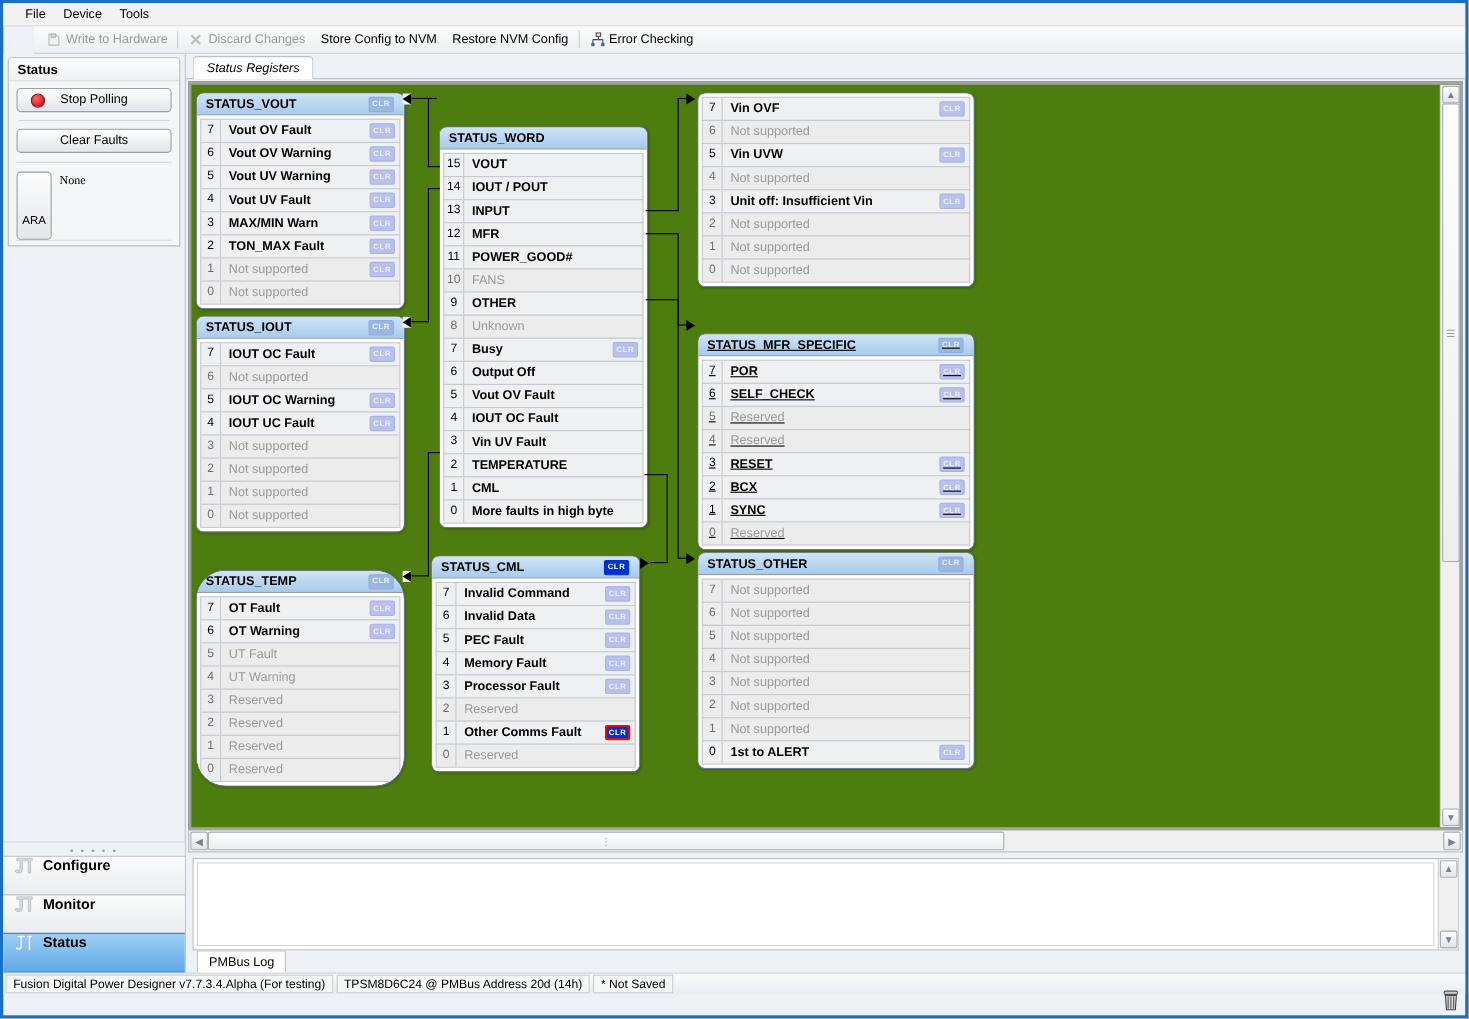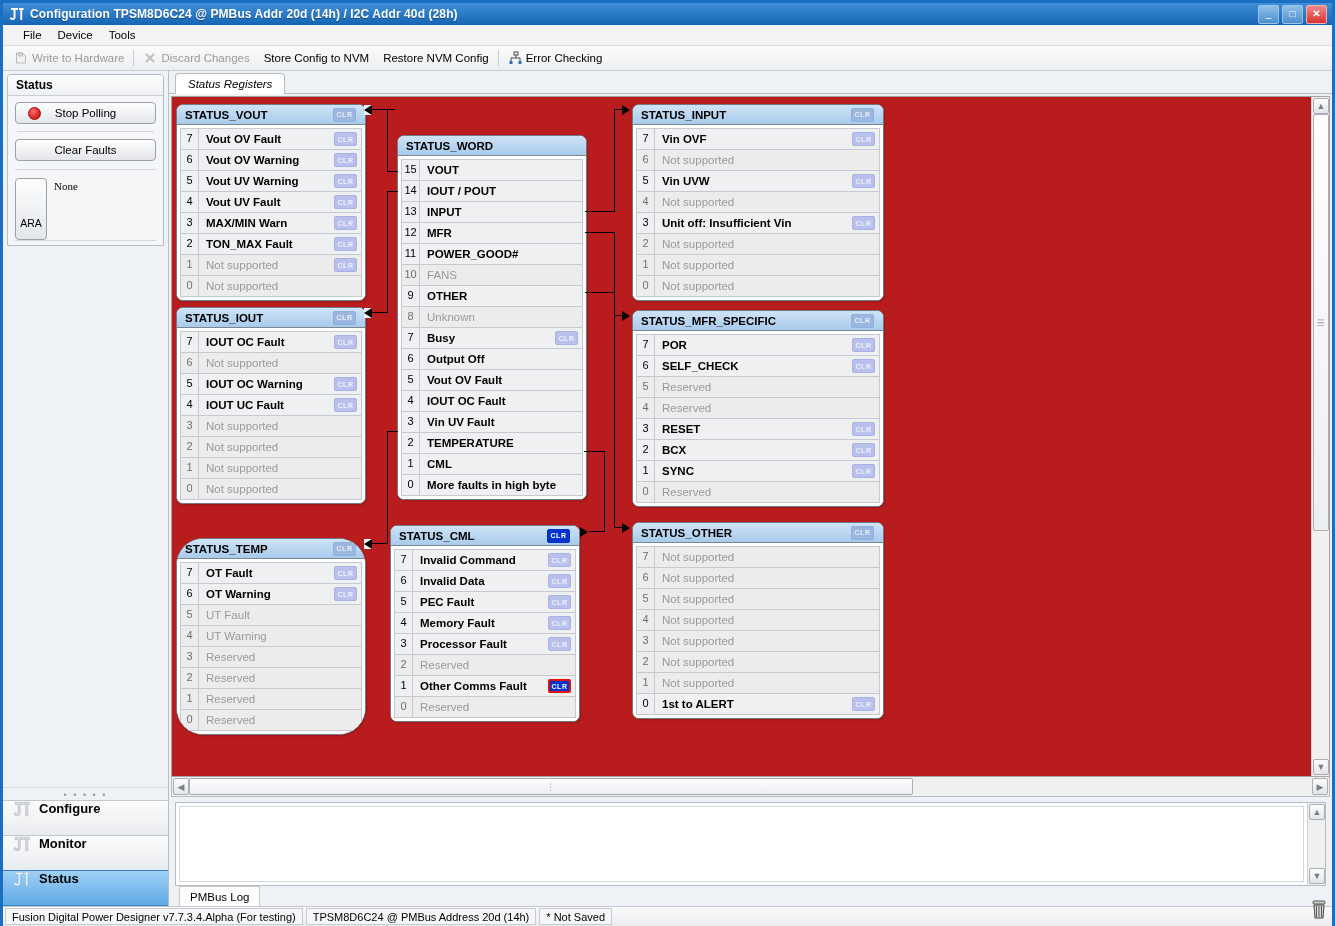--- a/index.html
+++ b/index.html
@@ -20,21 +20,21 @@
         background:linear-gradient(#8fc0ea,#4d8fcd);display:flex;align-items:center;
         justify-content:center;color:#fff;font-size:10px;line-height:1;}
   .wbtn.close{background:linear-gradient(#f08a8a,#d83232);border-color:#f2b0b0;font-weight:bold;}
   
   .menubar{height:20px;background:#f3f3f3;border-bottom:1px solid #dcdcdc;
            display:flex;align-items:center;padding-left:20px;gap:16px;}
   .menubar span{font-size:11.5px;}
   
   .toolbar{height:24px;background:linear-gradient(#fbfbfb,#eceff2);
            border-bottom:1px solid #c9ccd1;display:flex;align-items:center;
-           padding-left:4px;gap:0px;}
+           padding-left:4px;gap:0px;margin-left:28px;}
   .tbitem{display:flex;align-items:center;gap:4px;padding:0 7px;height:22px;font-size:11.5px;}
   .tbitem.dis{color:#9a9a9a;}
   .tbsep{width:1px;height:16px;background:#c8ccd0;margin:0 2px;}
   .ticon{width:14px;height:14px;display:inline-block;}
   
   .body{display:flex;height:calc(926px - 6px - 22px - 20px - 24px - 19px);}
   
   .left{width:165px;background:#eef1f5;display:flex;flex-direction:column;
         border-right:1px solid #b9bec4;}
   .leftTop{flex:1;padding:0;}
@@ -63,21 +63,21 @@
            background:linear-gradient(#fbfbfb,#e9ecef);font-weight:bold;font-size:13px;}
   .navitem.sel{background:linear-gradient(#9fd0f5,#5fa9e6);border-color:#3b7fc0;}
   .navicon{width:18px;height:16px;}
   
   .main{flex:1;display:flex;flex-direction:column;background:#eef1f5;min-width:0;}
   .tabstrip{height:22px;display:flex;align-items:flex-end;padding-left:6px;
             border-bottom:1px solid #b7bcc2;background:#eef1f5;font-style:italic;}
   .tab{height:20px;padding:0 12px;display:flex;align-items:center;font-size:11.5px;
        border:1px solid #b7bcc2;border-bottom:none;border-radius:4px 4px 0 0;
        background:#fff;position:relative;top:1px;}
-  .canvaswrap{flex:1;position:relative;background:#b91c1c;border:1px solid #a3a3a3;
+  .canvaswrap{flex:1;position:relative;background:#4d7c0f;border:3px solid #a3a3a3;
               margin:2px 2px 0 2px;overflow:hidden;}
   .canvas{position:absolute;inset:0;}
   .vsb{position:absolute;right:0;top:0;bottom:0;width:17px;background:#f0f0f0;
        border-left:1px solid #cfd3d8;}
   .hsb{height:19px;background:#f0f0f0;margin:0 2px;border:1px solid #b7bcc2;border-top:none;
        position:relative;}
   .sbbtn{position:absolute;background:linear-gradient(#fdfdfd,#e2e5e9);
          border:1px solid #a9aeb4;border-radius:2px;display:flex;align-items:center;
          justify-content:center;color:#7b8087;font-size:9px;}
   .sbthumb{position:absolute;background:linear-gradient(#fdfdfd,#eceff2);
@@ -124,34 +124,20 @@
              border-top:1px solid #c5c9ce;display:flex;align-items:center;padding:0 2px;}
   .sbcell{height:15px;border:1px solid #c8ccd1;background:#f5f6f8;display:flex;
           align-items:center;padding:0 6px;margin-right:3px;font-size:11px;}
   .trash{position:absolute;right:4px;bottom:3px;width:18px;height:20px;}
 </style>
 </head>
 <body>
 
 <div class="app">
 
-  <div class="titlebar">
-    <span class="ti">
-      <svg width="16" height="14" viewBox="0 0 16 14">
-          <path d="M2 1 L9 1 L9 3 L6.5 3 L6.5 10 Q6.5 13 3.5 13 Q1 13 0.6 11 L2.6 10.2 Q2.9 11.2 3.7 11.2 Q4.6 11.2 4.6 10 L4.6 3 L2 3 Z" fill="#fff"></path>
-          <path d="M10 1 L14.5 1 L14.5 3 L13.2 3 L13.2 13 L11.3 13 L11.3 3 L10 3 Z" fill="#fff"></path>
-        </svg>
-    </span>
-    <span class="title-text">Configuration TPSM8D6C24 @ PMBus Addr 20d (14h) / I2C Addr 40d (28h)</span>
-    <div class="wbtns">
-      <div class="wbtn">_</div>
-      <div class="wbtn">□</div>
-      <div class="wbtn close">✕</div>
-    </div>
-  </div>
 
   <div class="menubar">
     <span>File</span>
     <span>Device</span>
     <span>Tools</span>
   </div>
 
   <div class="toolbar">
     <div class="tbitem dis">
       <span class="ticon">
@@ -494,24 +480,20 @@
                   <span class="lbl">Other Comms Fault</span>
                   <span class="clr fault">CLR</span>
                 </div>
                 <div class="row ns">
                   <span class="bit">0</span>
                   <span class="lbl">Reserved</span>
                 </div>
               </div>
             </div>
             <div class="reg" style="left: 460px; top: 7px; width: 250px;">
-              <div class="reghdr">
-                <span style="flex: 1 1 0%;">STATUS_INPUT</span>
-                <span class="clr hdr">CLR</span>
-              </div>
               <div class="regrows">
                 <div class="row">
                   <span class="bit">7</span>
                   <span class="lbl">Vin OVF</span>
                   <span class="clr idle">CLR</span>
                 </div>
                 <div class="row ns">
                   <span class="bit">6</span>
                   <span class="lbl">Not supported</span>
                 </div>
@@ -536,21 +518,21 @@
                 <div class="row ns">
                   <span class="bit">1</span>
                   <span class="lbl">Not supported</span>
                 </div>
                 <div class="row ns">
                   <span class="bit">0</span>
                   <span class="lbl">Not supported</span>
                 </div>
               </div>
             </div>
-            <div class="reg" style="left: 460px; top: 213px; width: 250px;">
+            <div class="reg" style="left: 460px; top: 226px; width: 250px; text-decoration: underline;">
               <div class="reghdr">
                 <span style="flex: 1 1 0%;">STATUS_MFR_SPECIFIC</span>
                 <span class="clr hdr">CLR</span>
               </div>
               <div class="regrows">
                 <div class="row">
                   <span class="bit">7</span>
                   <span class="lbl">POR</span>
                   <span class="clr idle">CLR</span>
                 </div>

